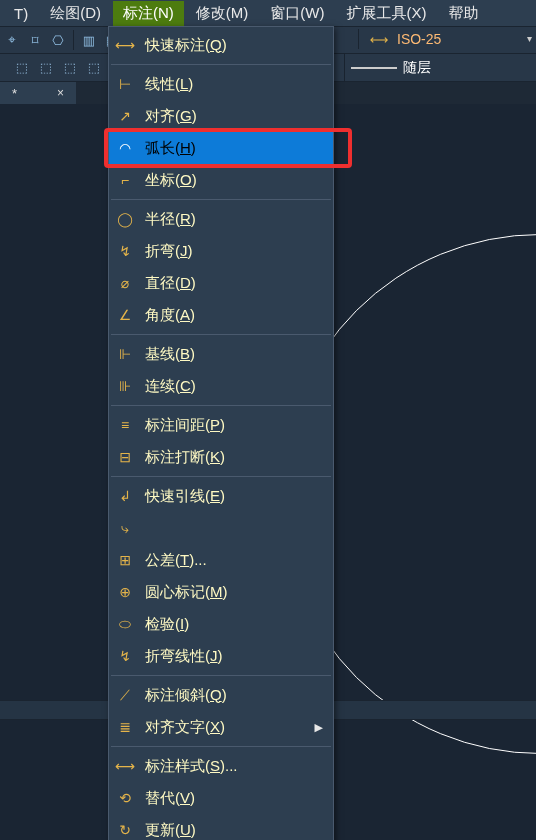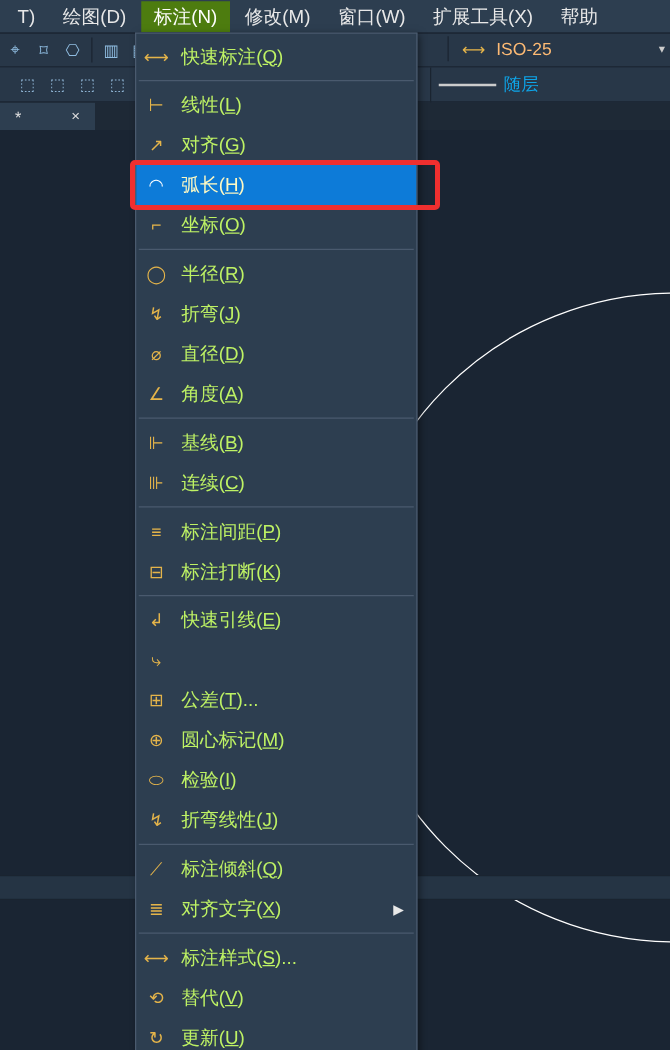--- a/index.html
+++ b/index.html
@@ -121,21 +121,21 @@
     border-left: 1px solid #1a2430;
     padding-left: 6px;
   }
   .linetype-preview {
     width: 46px;
     height: 2px;
     background: #ccc;
   }
   .bylayer-text {
     font-size: 14px;
-    color: #0ea5e9;
+    color: #ffffff;
     text-align: center;
   }
 
   
   .tab-area {
     height: 22px;
     background: #1e2936;
     display: flex;
     align-items: center;
   }
@@ -214,24 +214,24 @@
     display: flex;
     align-items: center;
     justify-content: center;
     font-size: 14px;
     color: #e4b44a;
     flex-shrink:0;
   }
   .menu-item.selected .menu-icon { color: #fff; }
   .menu-label {
     font-size: 15px;
-    color: #bef264;
+    color: #fef9c3;
     flex: 1;
   }
-  .menu-item.selected .menu-label { color: #fef9c3; }
+  .menu-item.selected .menu-label { color: #000000; }
   .menu-label .hotkey { text-decoration: underline; }
   .menu-sep {
     height: 1px;
     background: #4a5a6e;
     margin: 3px 2px;
   }
   .submenu-arrow {
     font-size: 11px;
     color: #e8e8e8;
     position:absolute;

